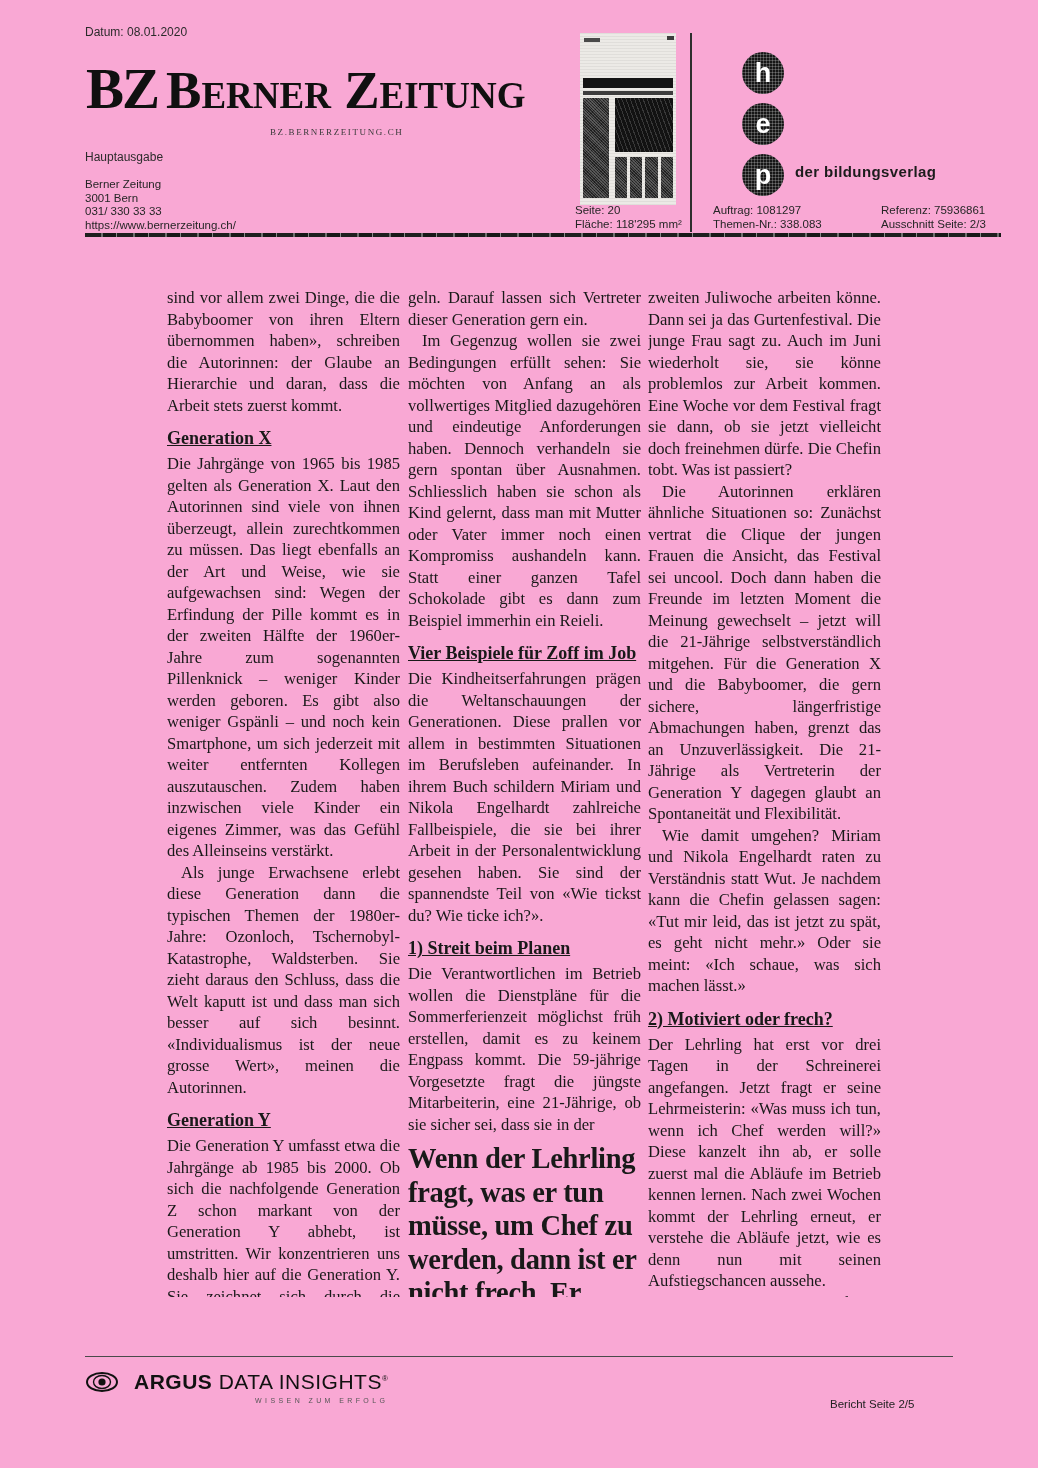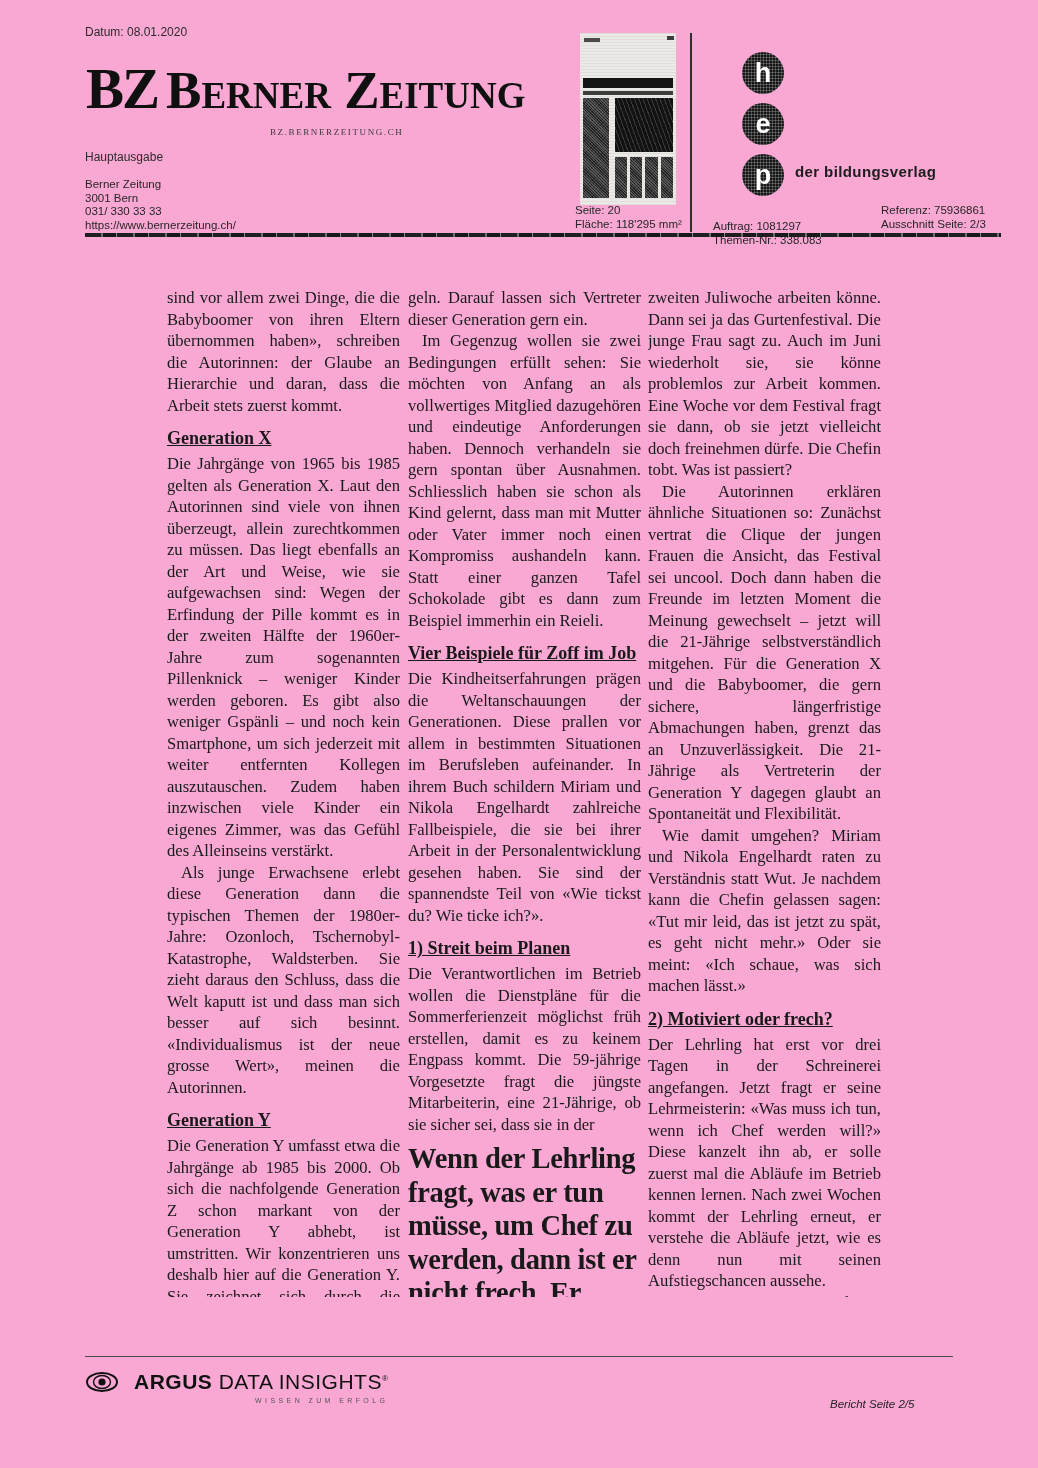--- a/index.html
+++ b/index.html
@@ -13,21 +13,21 @@
   .masthead .name { font-size:53px; font-weight:700; font-variant:small-caps; margin-left:8px; letter-spacing:0; }
   .masthead-sub { position:absolute; left:270px; top:127px; font-family:"Liberation Serif", serif;
                   font-size:9px; letter-spacing:1.6px; color:#3a3a3a; }
   .edition { position:absolute; left:85px; top:150px; font-size:12px; color:#2b2b2b; }
 
   .meta { position:absolute; font-size:11.5px; line-height:13.5px; color:#262626; }
   .meta div { white-space:nowrap; }
   .meta-publisher { left:85px;  top:178px; }
   .meta-media     { left:313px; top:178px; }
   .meta-page      { left:575px; top:204px; }
-  .meta-order     { left:713px; top:204px;margin-top:16px; }
+  .meta-order     { left:713px; top:204px; }
   .meta-ref       { left:881px; top:204px; }
 
   .vdivider { position:absolute; left:690px; top:33px; width:2px; height:199px; background:#2e2e2e; }
   .rule-top { position:absolute; left:85px; top:233px; width:916px; height:4px;
               background:repeating-linear-gradient(90deg,#1f1f1f 0 16px,#6e6e6e 16px 18px,#181818 18px 31px,#8a8a8a 31px 32px); }
 
   
   .thumb { position:absolute; left:580px; top:33px; width:96px; height:172px; background:#eceae6;
            background-image:repeating-linear-gradient(0deg, rgba(0,0,0,0.05) 0 1px, transparent 1px 3px); }
   .thumb > div { position:absolute; }
@@ -73,21 +73,21 @@
   .argus { position:absolute; left:85px; top:1370px; }
   .argus-row { display:flex; align-items:center; }
   .argus-row svg { margin-right:8px; }
   .argus-brand { font-size:21px; letter-spacing:0.5px; color:#111; white-space:nowrap; }
   .argus-brand .b { font-weight:800;margin-left:7px; }
   .argus-brand .l { font-weight:400;text-align:right; }
   .argus-brand sup { font-size:8px; }
   .argus-tagline { text-align:right; font-size:7px; letter-spacing:3.4px; color:#555; margin-top:3px; }
   .footer-lines { position:absolute; left:333px; top:1374px; font-size:12.5px; line-height:29px; color:#222; }
   .footer-lines .bold { font-weight:700; }
-  .page-ref { position:absolute; left:830px; top:1398px; font-size:11.5px; color:#222;font-style:italic; }
+  .page-ref { position:absolute; left:830px; top:1398px; font-size:11.5px; color:#222; }
 </style>
 </head>
 <body>
 
 <div class="page">
 
   <div class="date">Datum: 08.01.2020</div>
 
   <div class="masthead">
     <span class="bz">BZ</span><span class="name">Berner Zeitung</span>

